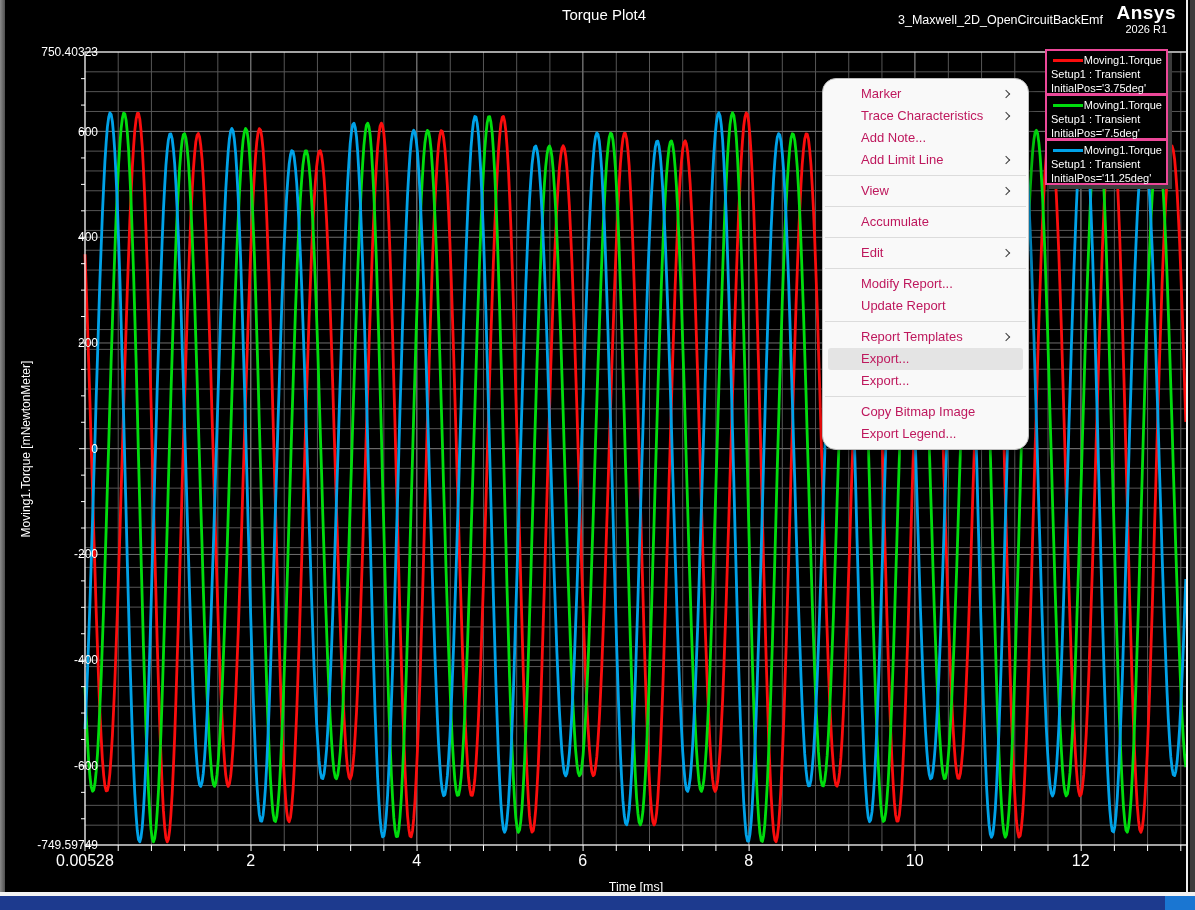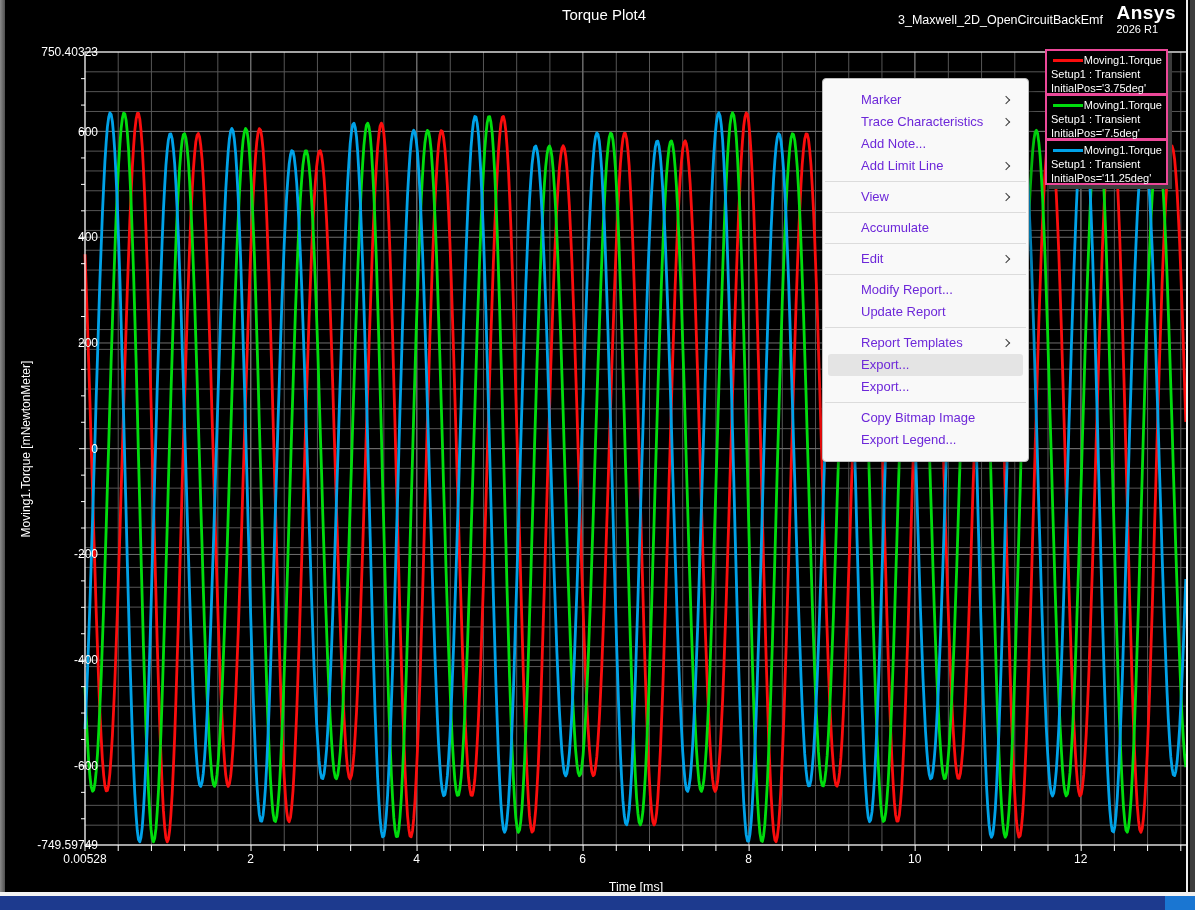--- a/index.html
+++ b/index.html
@@ -8,42 +8,42 @@
   
   .edge-left{position:absolute;left:0;top:0;width:5px;height:893px;background:linear-gradient(90deg,#8a8a8a,#4f4f4f);}
   .edge-right{position:absolute;right:0;top:0;width:5px;height:893px;background:#3d3d3d;}
   .frame-right-line{position:absolute;left:1186px;top:0;width:2px;height:893px;background:#efefef;}
   .bottom-white{position:absolute;left:0;top:892px;width:1195px;height:4px;background:#f2f2f2;}
   .bottom-bar{position:absolute;left:0;top:896px;width:1195px;height:14px;background:#1d3a8e;}
   .bottom-bar-thumb{position:absolute;left:1165px;top:896px;width:30px;height:14px;background:#1a76d2;}
   
   .plot-title{position:absolute;left:94px;top:6px;width:1020px;text-align:center;color:#fff;font-size:15px;}
   .project-name{position:absolute;right:92px;top:13px;color:#fff;font-size:12.5px;}
-  .brand{position:absolute;right:19px;top:3px;text-align:left;color:#fff;}
+  .brand{position:absolute;right:19px;top:3px;text-align:center;color:#fff;}
   .brand .name{font-size:19px;font-weight:bold;letter-spacing:.5px;line-height:20px;}
   .brand .ver{font-size:11px;line-height:12px;}
   
   .y-title{position:absolute;left:26px;top:449px;transform:translate(-50%,-50%) rotate(-90deg);
            white-space:nowrap;color:#fff;font-size:12px;}
   .x-title{position:absolute;left:85px;top:880px;width:1102px;text-align:center;color:#fff;font-size:12.5px;}
   .ytick{position:absolute;width:76px;text-align:right;color:#fff;font-size:12px;padding-left:20px;}
-  .xtick{position:absolute;width:84px;text-align:center;color:#fff;font-size:12px;}
+  .xtick{position:absolute;width:84px;text-align:center;color:#fff;font-size:16px;}
   svg.plot{position:absolute;left:0;top:0;}
   
   .legend{position:absolute;left:1045px;top:49px;width:123px;box-shadow:4px 4px 0 #3c3c3c;}
   .legend-box{background:#000;border:2px solid #ec4899;height:46px;box-sizing:border-box;padding:2px 4px 0 4px;}
   .legend-box + .legend-box{margin-top:-1px;}
   .legend-row1{display:flex;align-items:center;height:14px;}
   .legend-line{width:30px;height:3px;margin-left:2px;flex:0 0 auto;}
   .legend-name{flex:1;text-align:right;color:#fff;font-size:11px;white-space:nowrap;}
   .legend-sub{color:#fff;font-size:11px;line-height:14px;white-space:nowrap;}
   
   .menu{position:absolute;left:822px;top:78px;width:207px;background:#f9f9f9;
-        border:1px solid #bdbdbd;border-radius:4px;box-shadow:2px 3px 8px rgba(0,0,0,.45);
-        padding:10px 0;box-sizing:border-box;color:#6d28d9;font-size:13px;}
+        border:1px solid #bdbdbd;border-radius:14px;box-shadow:2px 3px 8px rgba(0,0,0,.45);
+        padding:4px 0;box-sizing:border-box;color:#be185d;font-size:13px;}
   .menu-item{position:relative;height:22px;line-height:22px;margin:0 5px;padding-left:33px;
              border-radius:3px;white-space:nowrap;}
   .menu-item.hovered{background:#e4e4e4;}
   .menu-sep{height:1px;background:#dcdcdc;margin:4px 2px;}
   .chev{position:absolute;right:14px;top:8px;width:5px;height:5px;
         border-right:1.4px solid #3c3c3c;border-bottom:1.4px solid #3c3c3c;
         transform:rotate(-45deg);}
 </style>
 </head>
 <body>

